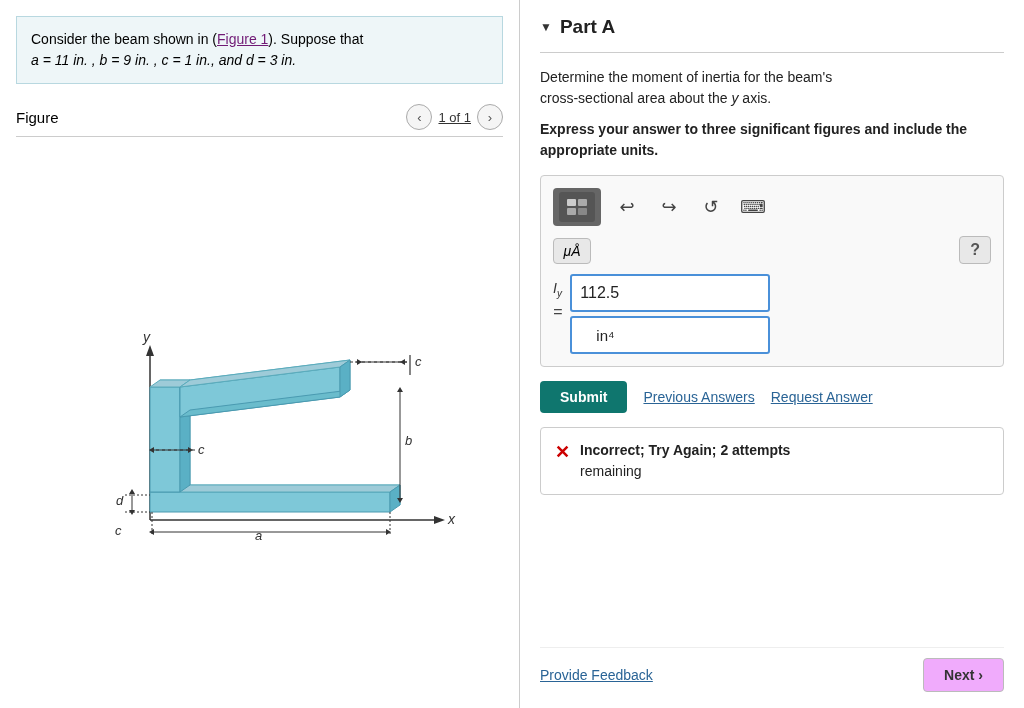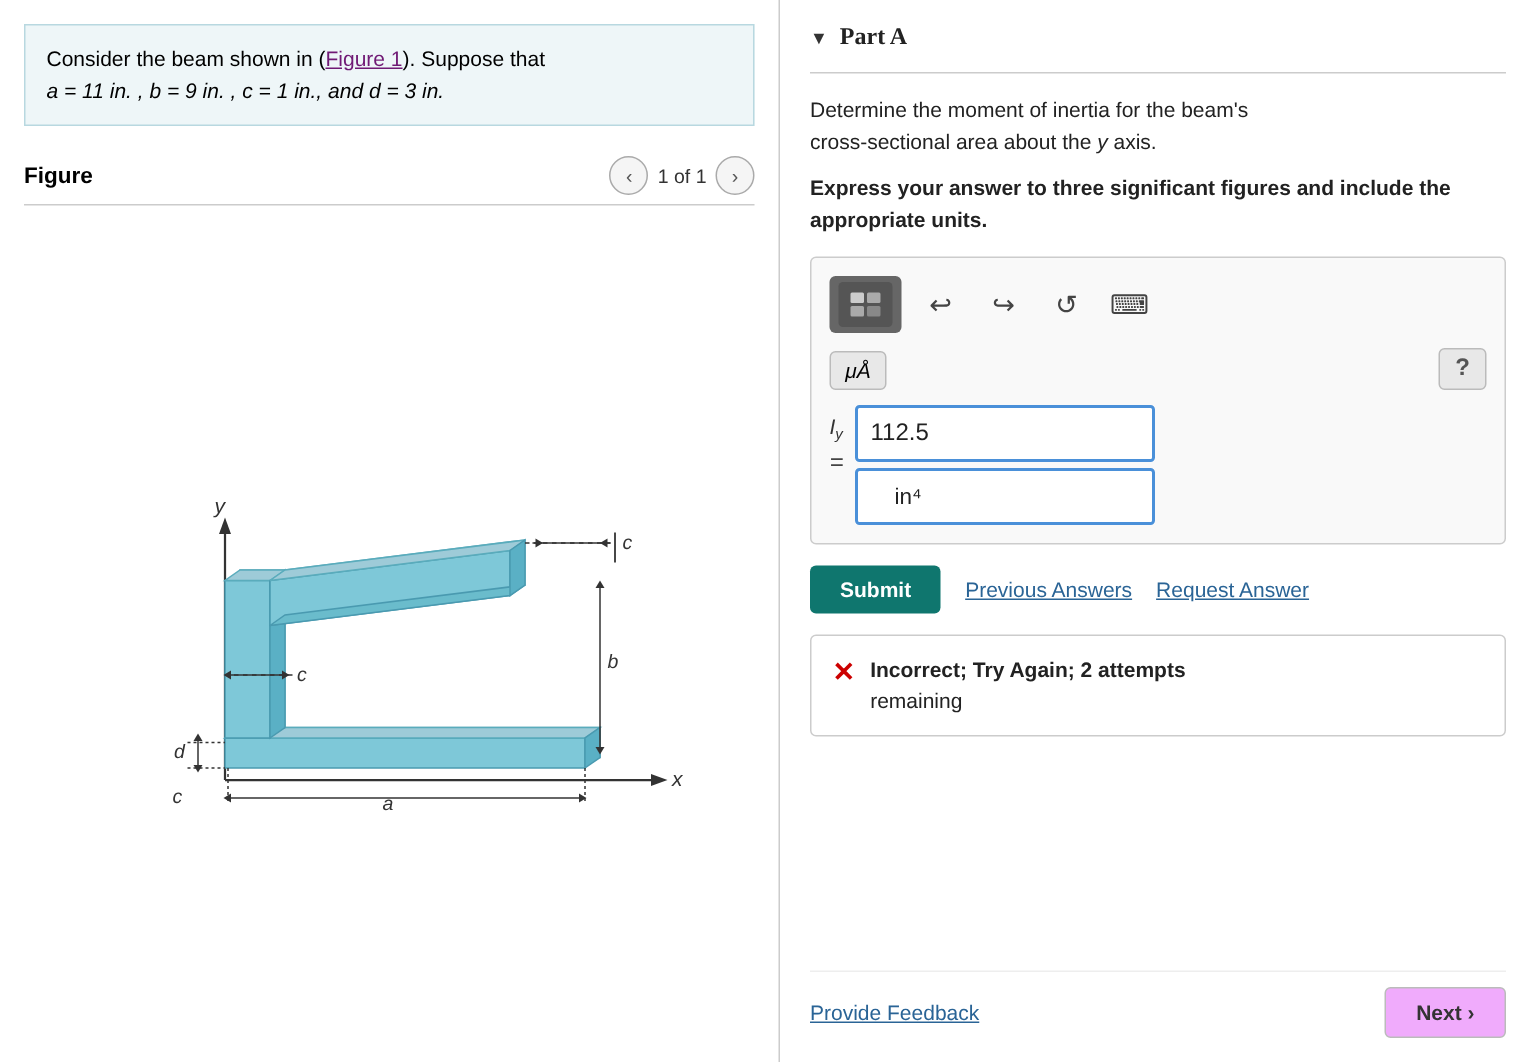--- a/index.html
+++ b/index.html
@@ -53,21 +53,21 @@
 
     .figure-header {
       display: flex;
       align-items: center;
       justify-content: space-between;
       margin-top: 10px;
       margin-bottom: 6px;
     }
 
     .figure-label {
-      font-weight: bold;
+      font-weight: normal;
       font-size: 15px;
     }
 
     .figure-nav {
       display: flex;
       align-items: center;
       gap: 6px;
     }
 
     .figure-nav-btn {
@@ -80,20 +80,21 @@
       display: flex;
       align-items: center;
       justify-content: center;
       font-size: 13px;
       color: #555;
     }
 
     .figure-nav-text {
       font-size: 13px;
       color: #333;
+      text-decoration: underline;
     }
 
     .figure-divider {
       border: none;
       border-top: 1px solid #ccc;
       margin-bottom: 10px;
     }
 
     .figure-canvas {
       flex: 1;
@@ -126,24 +127,23 @@
       margin-bottom: 14px;
     }
 
     .collapse-arrow {
       font-size: 12px;
       color: #333;
       cursor: pointer;
     }
 
     .part-title {
-      font-size: 16px;
+      font-size: 19px;
       font-weight: bold;
       color: #222;
-      font-family: Liberation Serif, serif;
     }
 
     .part-divider {
       border: none;
       border-top: 1px solid #ccc;
       margin-bottom: 14px;
     }
 
     .question-text {
       font-size: 14px;

